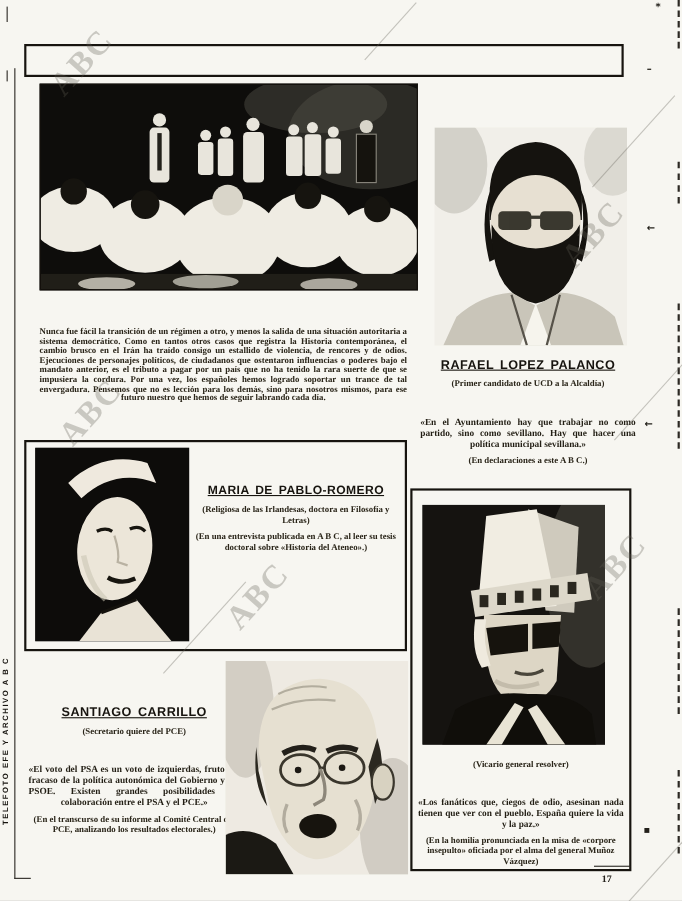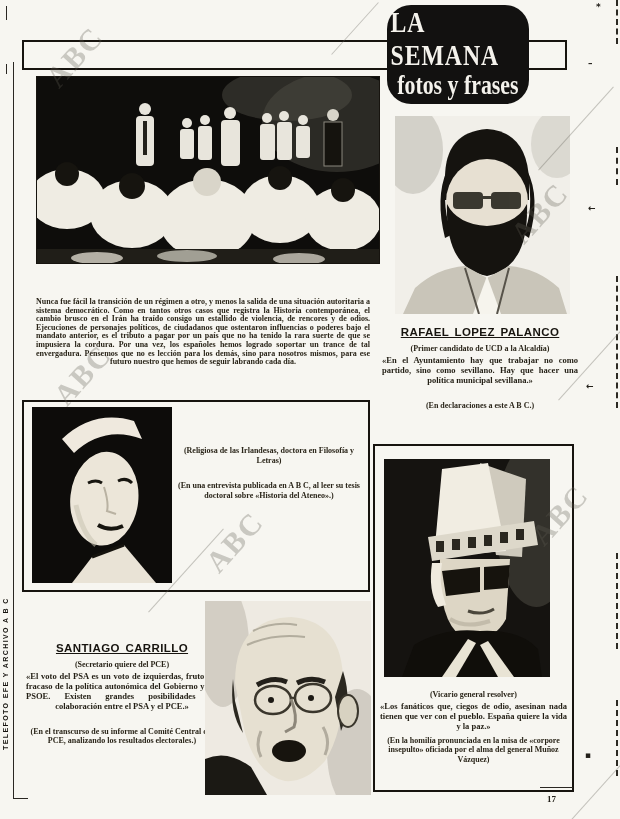--- a/index.html
+++ b/index.html
@@ -28,42 +28,38 @@
   .photo.no-border{border:none;}
   
   .ed-title{position:absolute;left:38px;top:267px;width:336px;
         font:bold 13px "Liberation Sans",sans-serif;letter-spacing:.4px;word-spacing:5px;color:#17140f;}
   .ed-body{position:absolute;left:36px;top:290px;width:334px;
         font:bold 8px "Liberation Serif",serif;line-height:8.6px;text-align:justify;text-align-last:center;color:#2a2519;}
   
   .qblock{position:absolute;text-align:center;}
   .qname{font:bold 11.5px "Liberation Sans",sans-serif;letter-spacing:.4px;word-spacing:2px;color:#17140f;text-decoration:underline;}
   .qrole{font:bold 8px "Liberation Serif",serif;line-height:9.5px;margin-top:6px;color:#2a2519;}
-  .qtext{font:bold 8.5px "Liberation Serif",serif;line-height:10px;margin-top:1px;color:#221e14;text-align:justify;text-align-last:center;}
-  .qsrc{font:bold 8px "Liberation Serif",serif;line-height:9.5px;margin-top:16px;color:#2a2519;}
+  .qtext{font:bold 8.5px "Liberation Serif",serif;line-height:10px;margin-top:24px;color:#221e14;text-align:justify;text-align-last:center;}
+  .qsrc{font:bold 8px "Liberation Serif",serif;line-height:9.5px;margin-top:6px;color:#2a2519;}
   
   .obox{position:absolute;border:2px solid #17140f;background:transparent;}
   
   .wm{position:absolute;font:bold 30px "Liberation Serif",serif;letter-spacing:2px;
       color:rgba(95,92,84,.30);transform:rotate(-48deg);z-index:5;pointer-events:none;}
   .scratch{position:absolute;width:112px;border-top:1.5px solid rgba(100,97,88,.35);
       transform:rotate(-48deg);z-index:5;}
   .pagenum{position:absolute;left:547px;top:794px;font:bold 9px "Liberation Serif",serif;color:#23201a;}
   .corner-br-h{position:absolute;left:540px;top:787px;width:33px;border-top:1.5px solid #2a2722;}
 </style>
 </head>
 <body>
 
 <div class="page">
 
   <div class="band"></div>
-  <div class="masthead">
-    <div class="m1">LA SEMANA</div>
-    <div class="m2">fotos y frases</div>
-  </div>
 
   <div class="vrule"></div>
   <div class="vrule-tick"></div>
   <div class="tick-a"></div>
   <div class="tick-b"></div>
   <div class="vcredit">TELEFOTO EFE Y ARCHIVO A B C</div>
 
   <div class="edge-dash" style="top:0;height:44px"></div>
   <div class="edge-dash" style="top:147px;height:38px"></div>
   <div class="edge-dash" style="top:276px;height:132px"></div>
@@ -159,20 +155,21 @@
         <path d="M56,76 q8,-4 14,0" stroke="#17150f" stroke-width="3" fill="none"></path>
         <path d="M86,74 q8,-4 14,2" stroke="#17150f" stroke-width="3" fill="none"></path>
         <path d="M72,80 q5,16 3,24 l9,3" stroke="#b9b2a2" stroke-width="2" fill="none"></path>
         <path d="M66,118 q12,7 25,1" stroke="#17150f" stroke-width="4" fill="none"></path>
         <path d="M44,98 q6,28 20,40" stroke="#c9c2b1" stroke-width="5" opacity=".55" fill="none"></path>
         <path d="M60,150 L92,138 L124,176 L40,176 Z" fill="#e9e3d6"></path>
         <path d="M60,150 L92,138" stroke="#14120d" stroke-width="3"></path>
       </svg>
     </figure>
     <div class="qblock" style="left:152px;top:38px;width:186px">
+      <div class="qname" style="font-size:11px">MARIA DE PABLO-ROMERO</div>
       <div class="qrole">(Religiosa de las Irlandesas, doctora en Filosofía y Letras)</div>
       <div class="qsrc">(En una entrevista publicada en A B C, al leer su tesis doctoral sobre «Historia del Ateneo».)</div>
     </div>
   </div>
 
   <div class="qblock" style="left:26px;top:642px;width:192px">
     <div class="qname">SANTIAGO CARRILLO</div>
     <div class="qrole">(Secretario quiere del PCE)</div>
     <div class="qtext">«El voto del PSA es un voto de izquierdas, fruto del fracaso de la política autonómica del Gobierno y del PSOE. Existen grandes posibilidades de colaboración entre el PSA y el PCE.»</div>
     <div class="qsrc">(En el transcurso de su informe al Comité Central del PCE, analizando los resultados electorales.)</div>

